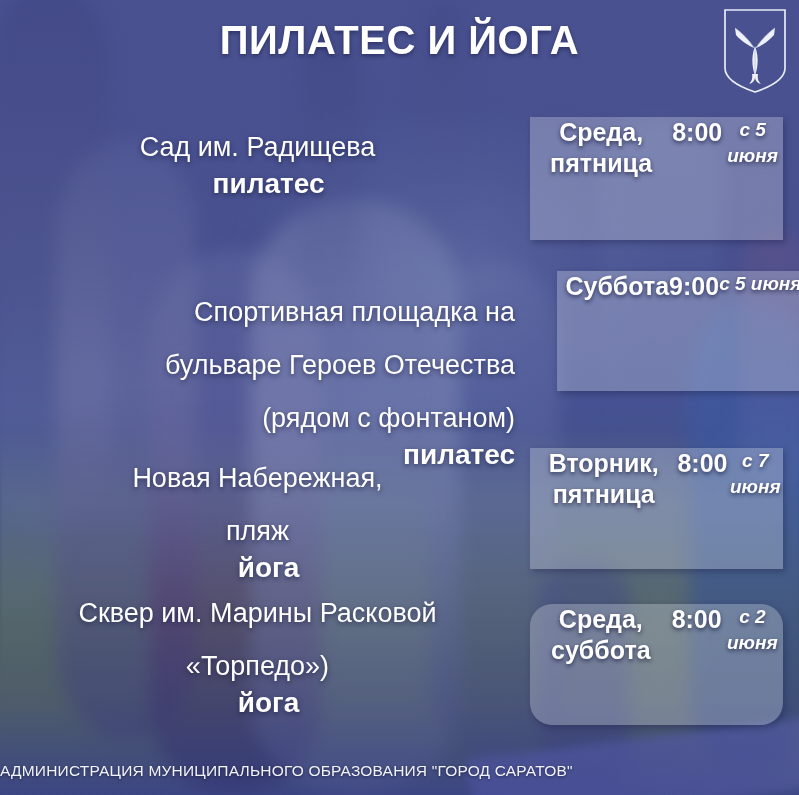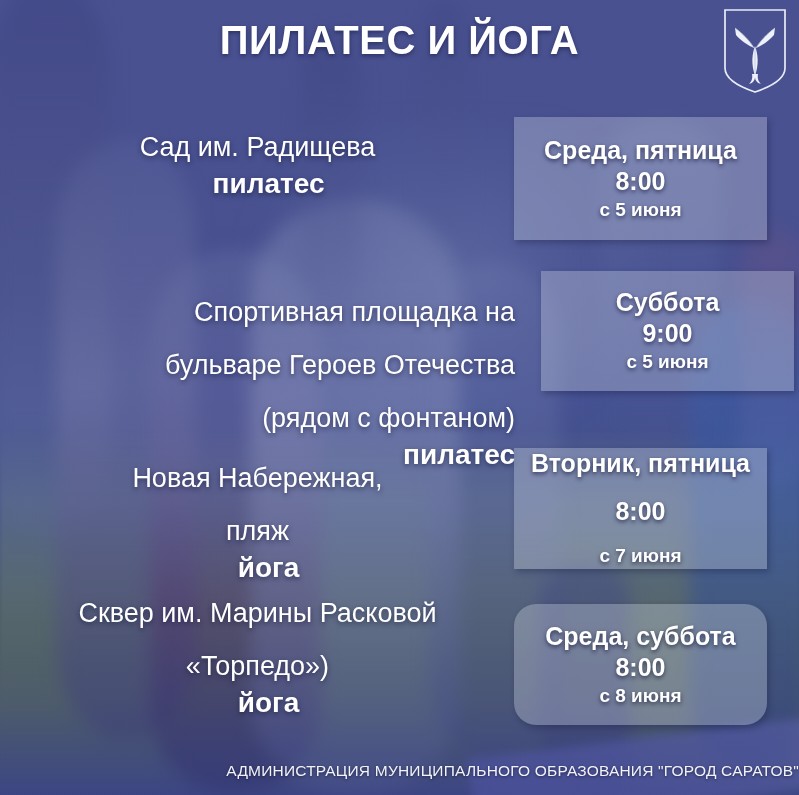--- a/index.html
+++ b/index.html
@@ -145,63 +145,62 @@
   }
 
   .loc-1 { top: 112px; }
   .loc-2 { top: 277px; text-align: right; }
   .loc-3 { top: 443px; }
   .loc-4 { top: 578px; }
 
   
   .card {
     position: absolute;
-    left: 514px;
+    left: 530px;
     width: 253px;
     background: rgba(222,228,240,0.30);
     box-shadow: 2px 3px 6px rgba(25,30,65,0.35);
     color: #ffffff;
     text-align: center;
     text-shadow: 0 2px 4px rgba(18,22,55,0.70);
     box-sizing: border-box;
     display: flex;
-    flex-direction: column;
     justify-content: center;
   }
   .card .days {
     font-size: 25px;
     font-weight: bold;
     line-height: 31px;
   }
   .card .time {
     font-size: 25px;
     font-weight: bold;
     line-height: 31px;
   }
   .card .from {
     font-size: 19px;
     font-weight: bold;
     line-height: 26px;
+    font-style: italic;
   }
 
   .card-1 { top: 117px; height: 123px; }
   .card-2 { top: 271px; height: 120px; margin-left: 27px; }
   .card-3 { top: 448px; height: 121px; justify-content: space-between; }
   .card-4 { top: 604px; height: 121px; border-radius: 22px; }
 
   .footer {
     position: absolute;
     left: 0; right: 0; top: 762px;
-    text-align: right;
+    text-align: left;
     color: #f2f3f8;
     font-size: 15.5px;
     letter-spacing: 0.2px;
     text-shadow: 0 1px 3px rgba(18,22,55,0.7);
     white-space: nowrap;
-    padding-left: 36px;
   }
 </style>
 </head>
 <body>
 
 <div class="poster">
 
   <div class="bg-layer bg-base"></div>
   <div class="bg-haze"></div>
   <div class="bg-field"></div>
@@ -278,19 +277,19 @@
 
     <div class="card card-3">
       <div class="days">Вторник, пятница</div>
       <div class="time">8:00</div>
       <div class="from">с 7 июня</div>
     </div>
 
     <div class="card card-4">
       <div class="days">Среда, суббота</div>
       <div class="time">8:00</div>
-      <div class="from">с 8 июня</div>
+      <div class="from">с 2 июня</div>
     </div>
 
     <div class="footer">АДМИНИСТРАЦИЯ МУНИЦИПАЛЬНОГО ОБРАЗОВАНИЯ "ГОРОД САРАТОВ"</div>
 
   </div>
 </div>
 
 </body></html>

